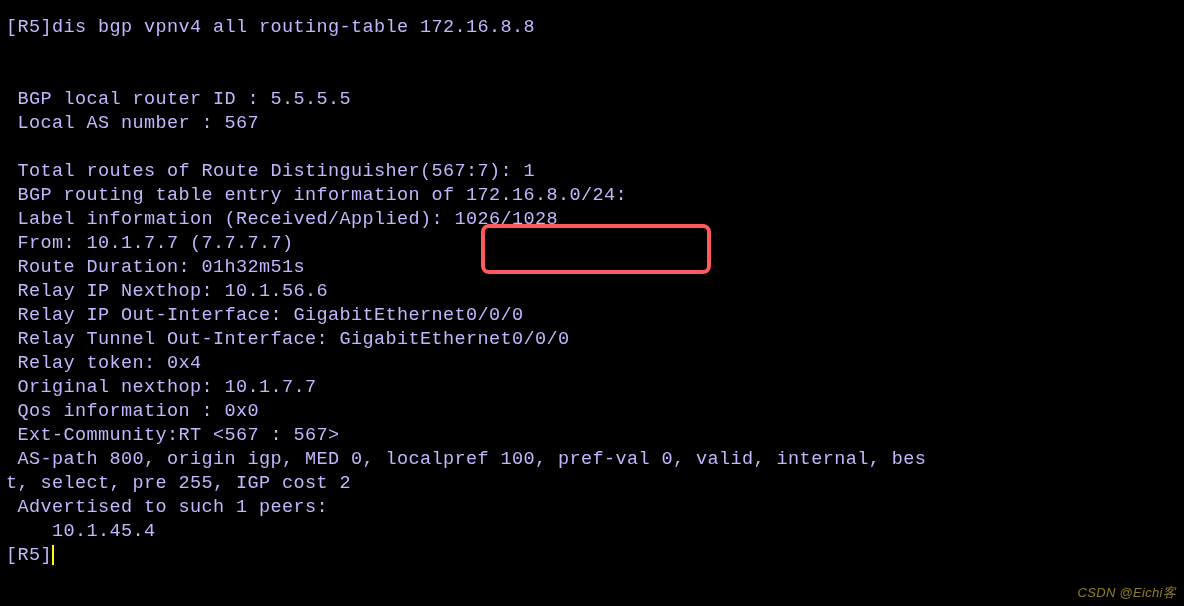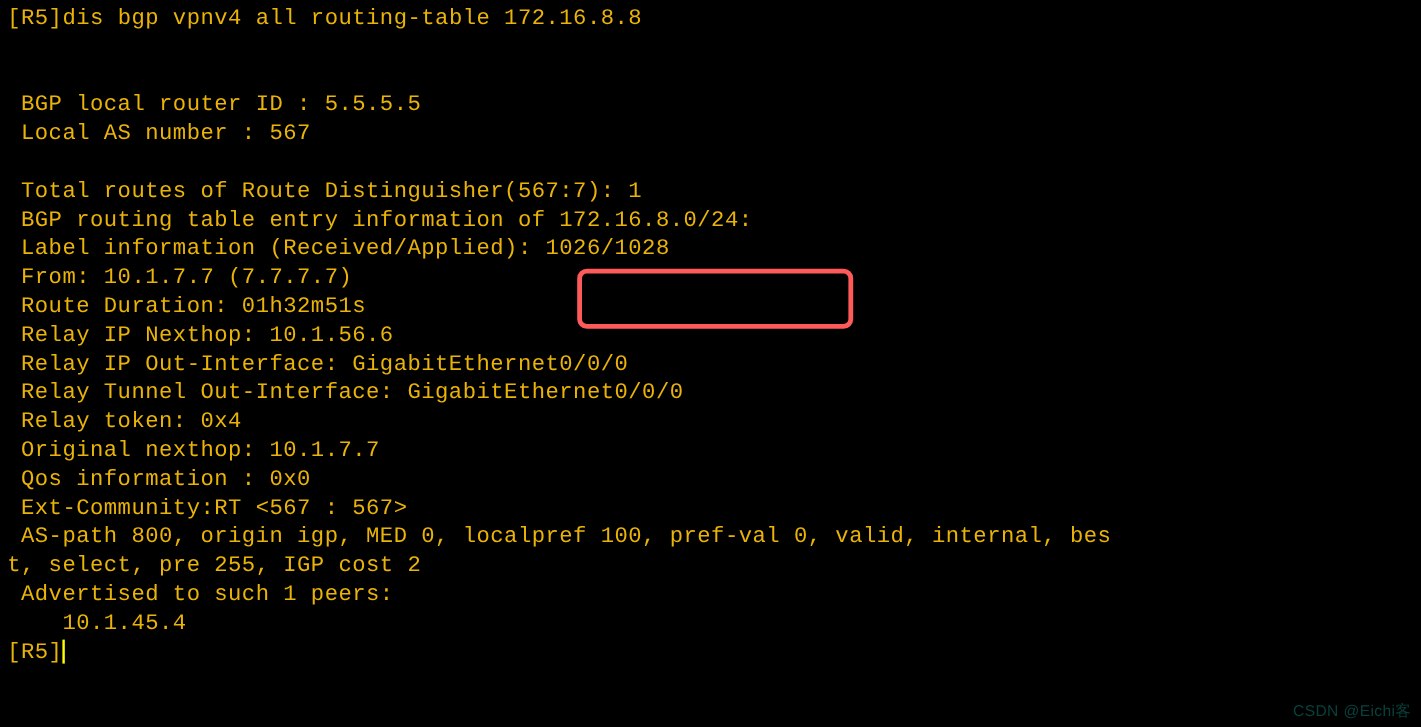--- a/index.html
+++ b/index.html
@@ -7,48 +7,49 @@
     padding: 0;
     width: 1184px;
     height: 606px;
     background: #000000;
     overflow: hidden;
   }
   .terminal {
     font-family: "Courier New", Courier, monospace;
     font-size: 18.5px;
     line-height: 24px;
-    color: #eab308;
+    color: #c4b5fd;
     white-space: pre;
-    padding: 4px 6px;
+    padding: 16px 6px;
     position: relative;
     letter-spacing: 0.4px;
   }
   .highlight-box {
     position: absolute;
     border: 4px solid #ff5a5a;
     border-radius: 8px;
     pointer-events: none;
   }
   .cursor {
     display: inline-block;
     width: 2px;
     height: 20px;
     background: #ffff00;
     vertical-align: middle;
   }
   .watermark {
     position: absolute;
     right: 8px;
     bottom: 4px;
-    color: #0f766e;
+    color: #fde047;
     opacity: 0.55;
     font-family: Arial, sans-serif;
     font-size: 13px;
     letter-spacing: 0.3px;
+    font-style: italic;
   }
 </style>
 </head>
 <body>
 
 <div class="terminal"><span>[R5]</span><span>dis bgp vpnv4 all routing-table 172.16.8.8</span>
 <span></span>
 <span></span>
 <span> BGP local router ID : 5.5.5.5</span>
 <span> Local AS number : 567</span>

